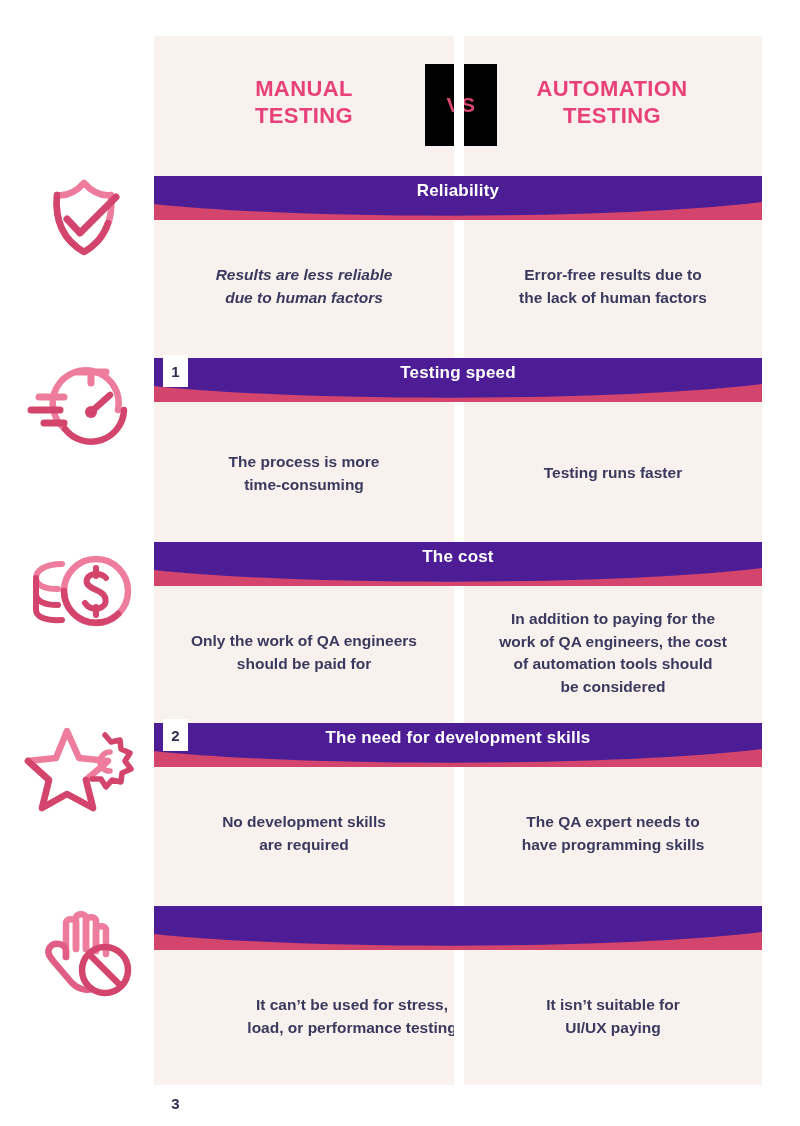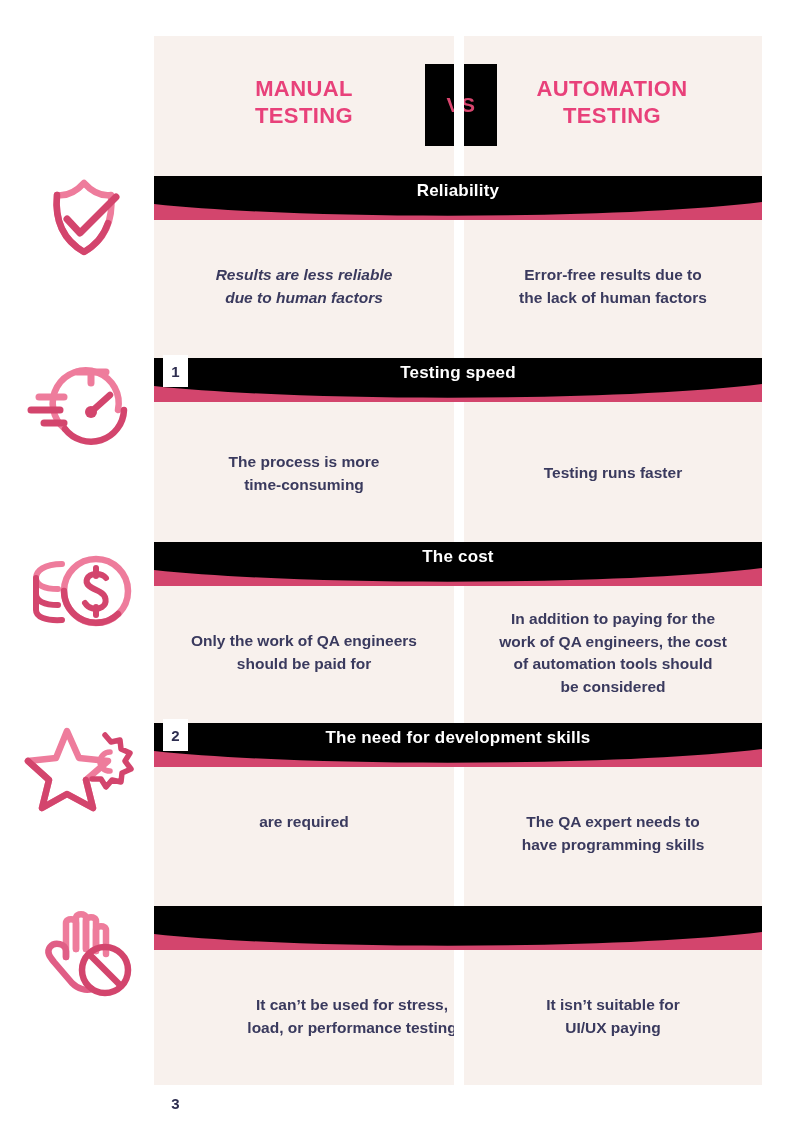--- a/index.html
+++ b/index.html
@@ -82,21 +82,21 @@
 
   
   .row { position: absolute; left: 0; width: 800px; }
 
   
   .bar {
     position: absolute;
     left: 154px;
     width: 608px;
     height: 44px;
-    background: #000000;
+    background: #4c1d95;
     overflow: hidden;
     z-index: 5;
   }
   .bar .wave {
     position: absolute;
     left: 0;
     bottom: 0;
     width: 608px;
     height: 22px;
   }
@@ -280,20 +280,21 @@
     </div>
 
     <div class="bar" style="top:0px;">
       <svg class="wave" viewBox="0 0 608 22" preserveAspectRatio="none" xmlns="http://www.w3.org/2000/svg">
         <path d="M0 6 C150 22 458 22 608 4 L608 22 L0 22 Z" fill="#D3456D"></path>
       </svg>
       <div class="bar-label">The need for development skills</div>
     </div>
 
     <div class="cell left" style="top:88px;">
+      <div>No development skills</div>
       <div>are required</div>
     </div>
     <div class="cell right" style="top:88px;">
       <div>The QA expert needs to</div>
       <div>have programming skills</div>
     </div>
   </div>
 
   <div class="row" style="top:906px;">
     <div class="icon-slot" style="top:-9px;">

